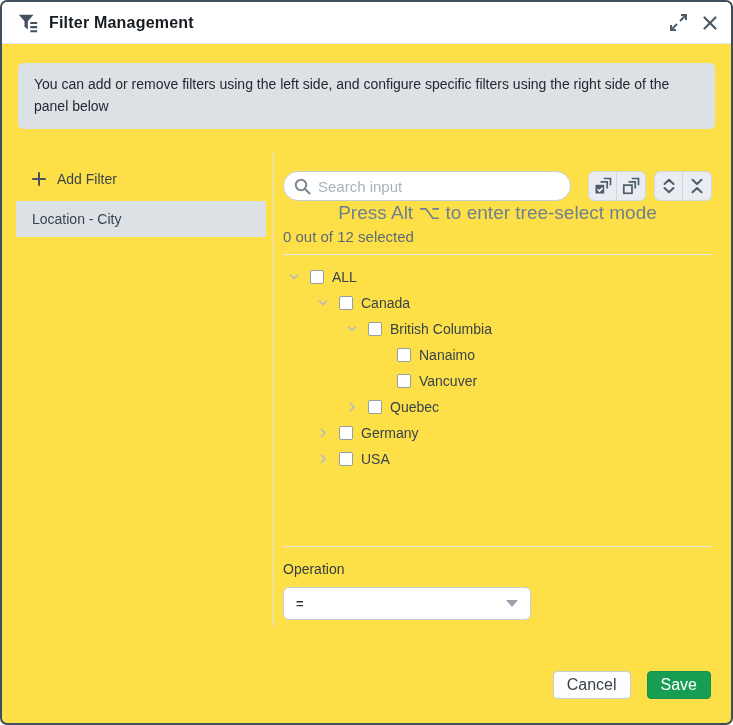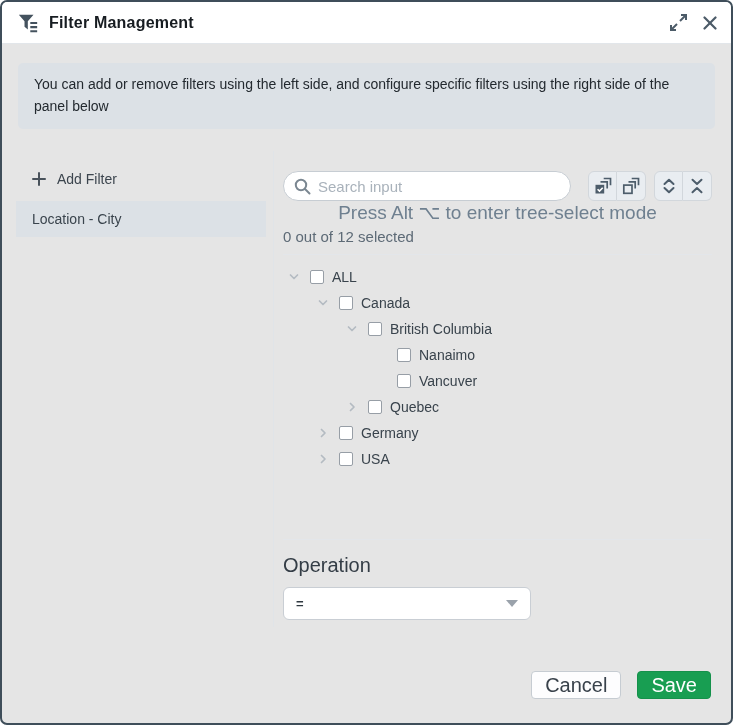--- a/index.html
+++ b/index.html
@@ -3,21 +3,21 @@
 <meta charset="utf-8">
 <style>
   * { box-sizing: border-box; margin: 0; padding: 0; }
   html, body { width: 733px; height: 725px; }
   body { font-family: "Liberation Sans", sans-serif; background: #fff; }
 
   .dialog {
     width: 733px; height: 725px;
     border: 2px solid #3f4e5a;
     border-radius: 7px;
-    background: #e5e5e5;
+    background: #fde047;
     display: flex; flex-direction: column;
     overflow: hidden;
   }
 
   
   .header {
     height: 42px; flex: 0 0 42px;
     background: #ffffff;
     border-bottom: 1px solid #e2e6ea;
     display: flex; align-items: center;
@@ -96,21 +96,21 @@
   .tw { width: 14px; margin-right: 9px; display: flex; align-items: center; justify-content: center; flex: 0 0 14px; }
   .cb {
     width: 14px; height: 14px; flex: 0 0 14px;
     background: #fff; border: 1px solid #979ea6; border-radius: 2px;
     margin-right: 8px; cursor: pointer;
   }
   .tl { font-size: 14px; color: #39434c; }
 
   
   .operation { border-top: 1px solid #e3e6ea; padding-top: 14px; flex: 0 0 auto; }
-  .op-label { font-size: 20px; color: #343d46; }
+  .op-label { font-size: 14px; color: #343d46; }
   .op-select {
     margin-top: 10px; width: 248px; height: 33px;
     background: #fff; border: 1px solid #c9ced4; border-radius: 6px;
     display: flex; align-items: center; justify-content: space-between;
     padding: 0 12px; cursor: pointer;
   }
   .op-value { font-size: 13px; font-weight: bold; color: #2e3840; }
   .caret {
     width: 0; height: 0;
     border-left: 6px solid transparent; border-right: 6px solid transparent;
@@ -119,21 +119,21 @@
 
   
   .footer {
     flex: 0 0 96px; height: 96px;
     display: flex; justify-content: flex-end; align-items: flex-start;
     gap: 16px; padding: 44px 20px 0 0;
   }
   .btn {
     height: 28px; padding: 0 13px;
     border-radius: 4px; font-family: "Liberation Sans", sans-serif;
-    font-size: 20px; cursor: pointer;
+    font-size: 16px; cursor: pointer;
     display: flex; align-items: center;
   }
   .btn-cancel { background: #fdfdfe; border: 1px solid #c6ccd2; color: #39424b; }
   .btn-save { background: #189e52; border: 1px solid #15914b; color: #ffffff; }
 </style>
 </head>
 <body>
 
 <div class="dialog">
 

